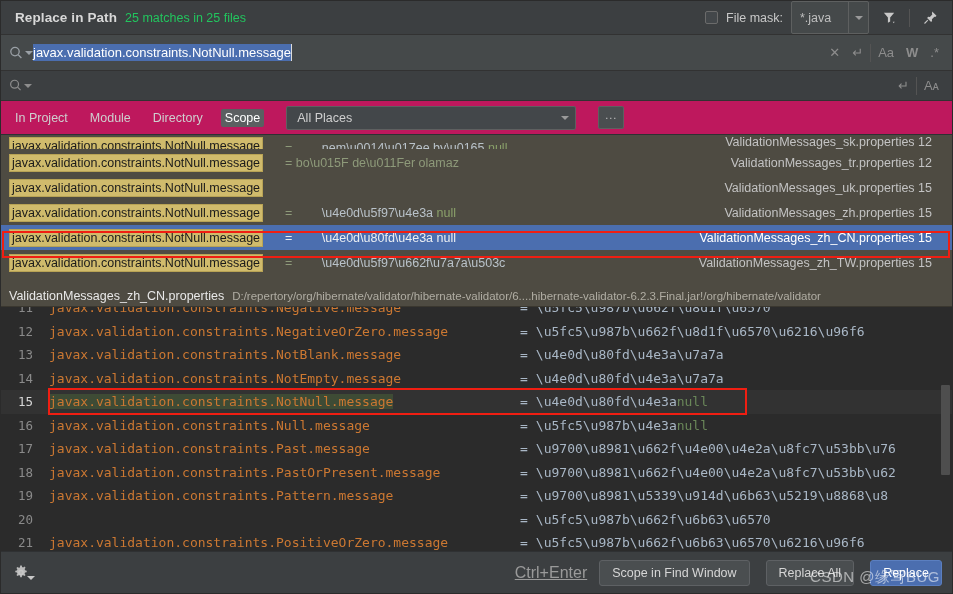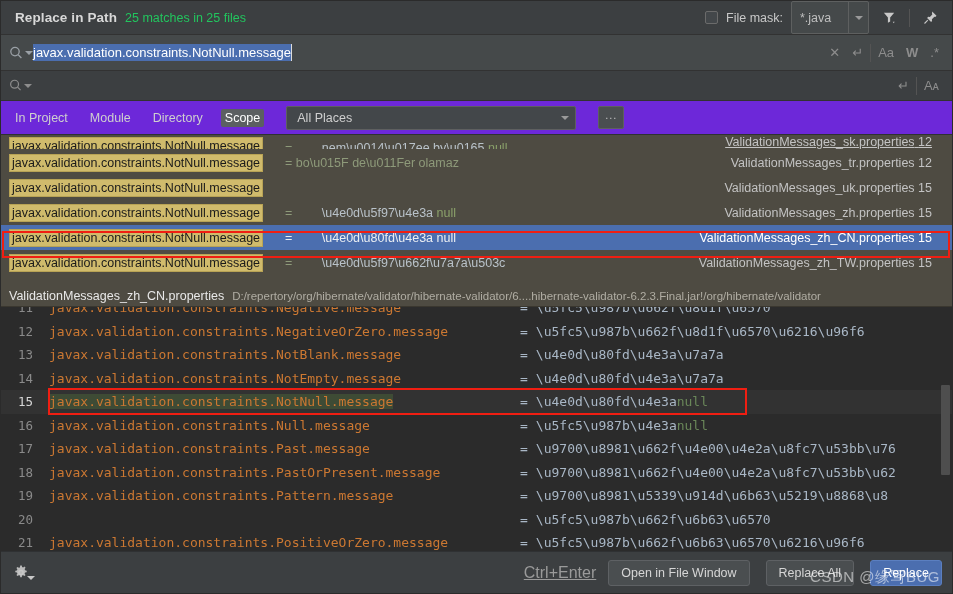--- a/index.html
+++ b/index.html
@@ -87,21 +87,21 @@
   .replacerow {
     height: 30px; min-height: 30px; display: flex; align-items: center;
     background: #3c3f41; border-bottom: 1px solid #323232;
     padding: 0 8px 0 6px;
   }
   .replacerow-right { margin-left: auto; display: flex; align-items: center; gap: 2px; }
 
   
   .scopebar {
     height: 34px; min-height: 34px; display: flex; align-items: center;
-    background: #6d28d9; padding: 0 8px 0 10px; gap: 14px;
+    background: #be185d; padding: 0 8px 0 10px; gap: 14px;
     border-bottom: 1px solid #2f3133;
   }
   .scope-link {
     color: #cfcfcf; font-size: 12.5px; padding: 2px 4px; border-radius: 2px;
   }
   .scope-link.active { background: #5b5f61; color: #ffffff; }
   .places-combo {
     margin-left: 8px; height: 24px; width: 290px;
     border: 1px solid #5e6060; background: #43474a; border-radius: 2px;
     display: flex; align-items: center; padding: 0 6px 0 10px;
@@ -137,21 +137,21 @@
   .res-row.selected .res-eq .nul { color: #e9edf2; }
   .res-file {
     position: absolute; right: 20px; color: #c3c3c3;
     font-size: 12.5px; white-space: nowrap;
   }
   .res-row.selected .res-file { color: #ffffff; }
   .res-row.clipped { height: 14px; overflow: hidden; align-items: flex-end; }
   .res-row.clipped .res-key,
   .res-row.clipped .res-eq,
   .res-row.clipped .res-file { position: relative; top: 6px; }
-  .res-row.clipped .res-file { position: absolute; right: 20px; top: 0px; text-decoration: underline; }
+  .res-row.clipped .res-file { position: absolute; right: 20px; top: 0px; }
   .redbox-row {
     position: absolute; left: 1px; right: 2px;
     border: 2px solid #f01e12; pointer-events: none;
   }
 
   
   .pathbar {
     height: 22px; min-height: 22px; display: flex; align-items: center;
     background: #4e4b42; padding-left: 8px; gap: 8px;
     border-bottom: 1px solid #3a372f;
@@ -441,20 +441,20 @@
   <div class="bottombar">
     <div class="icon-btn">
       <svg width="17" height="17" viewBox="0 0 16 16">
         <path d="M8 5.2a2.8 2.8 0 100 5.6 2.8 2.8 0 000-5.6zm0 1.5a1.3 1.3 0 110 2.6 1.3 1.3 0 010-2.6z" fill="#c8c8c8"></path>
         <path d="M7.2 1h1.6l.25 1.6 1.1.46 1.3-.95 1.13 1.13-.95 1.3.46 1.1L13.7 6.2v1.6l-1.6.25-.46 1.1.95 1.3-1.13 1.13-1.3-.95-1.1.46L8.8 12.7H7.2l-.25-1.6-1.1-.46-1.3.95L3.42 10.46l.95-1.3-.46-1.1L2.3 7.8V6.2l1.6-.25.46-1.1-.95-1.3L4.54 2.42l1.3.95 1.1-.46z" fill="#c8c8c8" opacity=".9"></path>
       </svg>
       <span class="caret-down" style="position:relative; top:5px; left:-2px; border-top-color:#c8c8c8;"></span>
     </div>
 
     <span class="shortcut">Ctrl+Enter</span>
-    <div class="btn">Open in File Window</div>
+    <div class="btn">Scope in Find Window</div>
     <div class="btn">Replace All</div>
     <div class="btn primary">Replace</div>
 
     <span class="watermark">CSDN @缘写BUG</span>
   </div>
 
 </div>
 
 </body></html>

